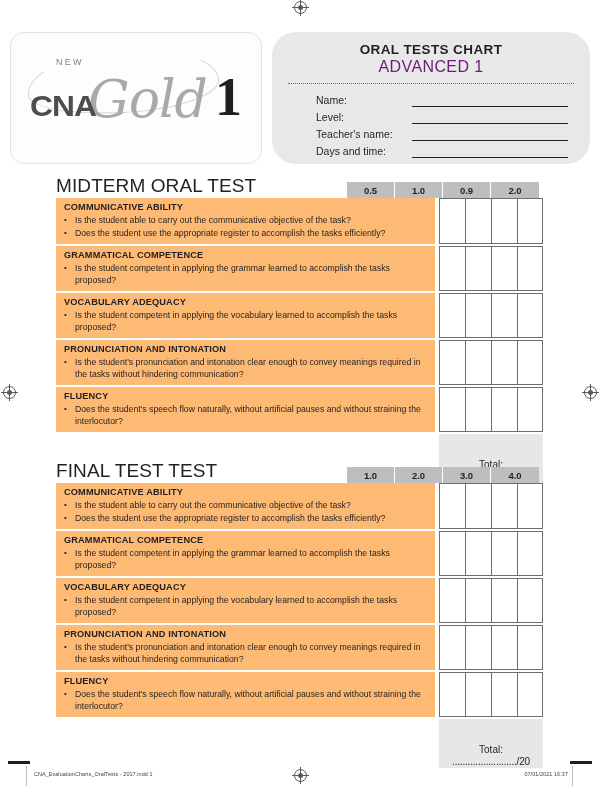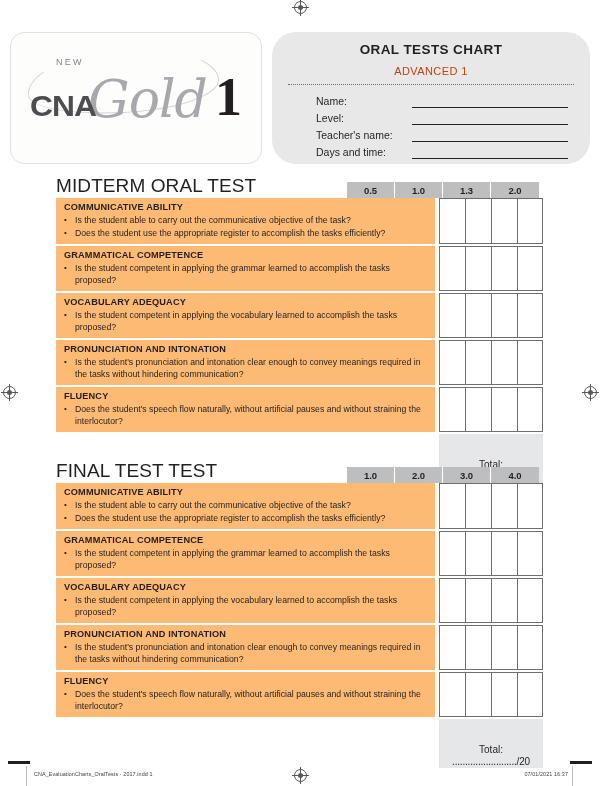--- a/index.html
+++ b/index.html
@@ -138,24 +138,24 @@
   }
   .info-title {
     text-align: center;
     font-size: 13.5px;
     font-weight: 700;
     letter-spacing: 0.4px;
     color: #231f20;
   }
   .info-sub {
     text-align: center;
-    font-size: 11px;
+    font-size: 16px;
     letter-spacing: 0.4px;
-    color: #c2410c;
-    margin-top: 8px;
+    color: #701a75;
+    margin-top: 1px;
   }
   .dotted-rule {
     margin-top: 7px;
     border-top: 1.4px dotted #6d6e71;
     height: 0;
   }
   .field-list { margin-top: 6px; margin-left: 28px; }
   .field-row {
     display: flex;
     align-items: flex-end;
@@ -387,21 +387,21 @@
       </div>
     </div>
   </div>
 
   <div class="section sec-midterm">
     <div class="sec-head">
       <div class="sec-title">MIDTERM ORAL TEST</div>
       <div class="score-head">
         <div class="sc">0.5</div>
         <div class="sc">1.0</div>
-        <div class="sc">1.3</div>
+        <div class="sc">0.9</div>
         <div class="sc">2.0</div>
       </div>
     </div>
 
     <div class="rows">
 
       <div class="crit-row">
         <div class="crit-body">
           <div class="crit-title">COMMUNICATIVE ABILITY</div>
           <div class="crit-q">

